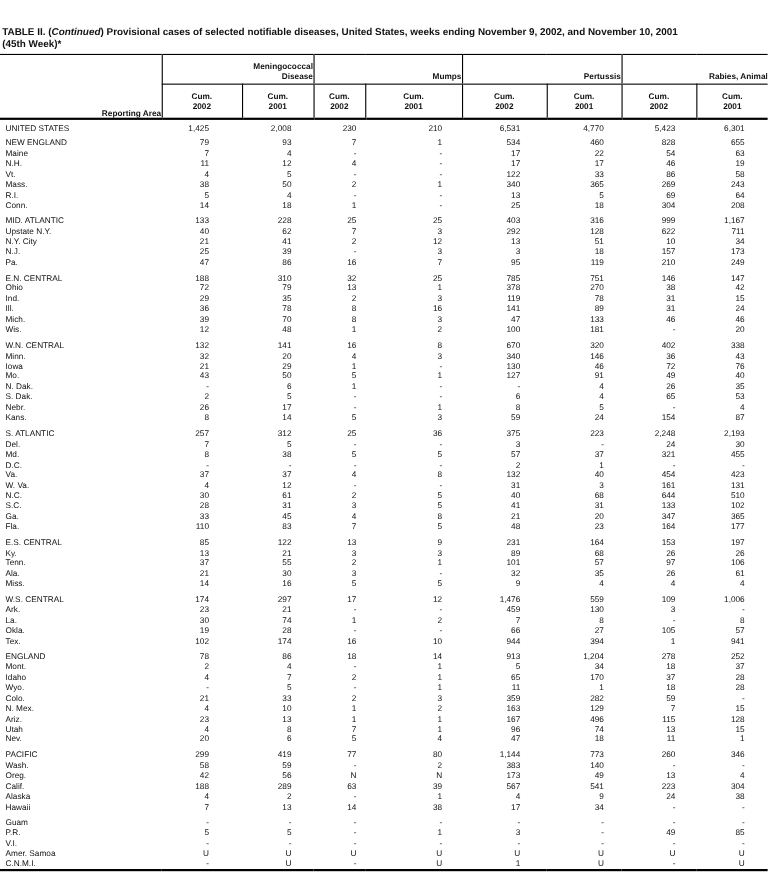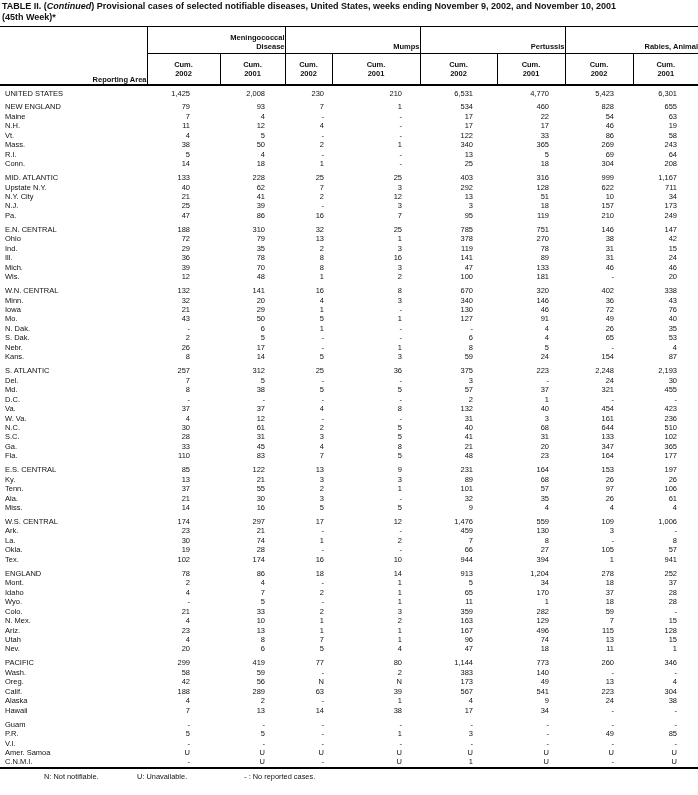--- a/index.html
+++ b/index.html
@@ -2,21 +2,21 @@
 <html><head>
 <meta charset="utf-8">
 <style>
   html,body { margin:0; padding:0; background:#fff; }
   body {
     width:698px; height:795px;
     font-family:"Liberation Sans", sans-serif;
     color:#111;
     -webkit-font-smoothing:antialiased;
   }
-  .page { position:relative; width:698px; height:795px; box-sizing:border-box; padding:1px 0 0 0; }
+  .page { position:relative; width:698px; height:795px; box-sizing:border-box; padding:24px 0 0 0; }
 
   
   .title {
     font-size:9px; font-weight:bold; line-height:11px;
     margin:0 2px 3px 2px; letter-spacing:0;
   }
   .title .cont { font-style:italic; }
   .title .line2 { display:block; }
 
   
@@ -468,21 +468,21 @@
     </tr>
         <tr>
       <td class="area">W. Va.</td>
       <td class="v">4</td>
       <td class="v">12</td>
       <td class="v">-</td>
       <td class="v">-</td>
       <td class="v">31</td>
       <td class="v">3</td>
       <td class="v">161</td>
-      <td class="v">236</td>
+      <td class="v">131</td>
     </tr>
         <tr>
       <td class="area">N.C.</td>
       <td class="v">30</td>
       <td class="v">61</td>
       <td class="v">2</td>
       <td class="v">5</td>
       <td class="v">40</td>
       <td class="v">68</td>
       <td class="v">644</td>

